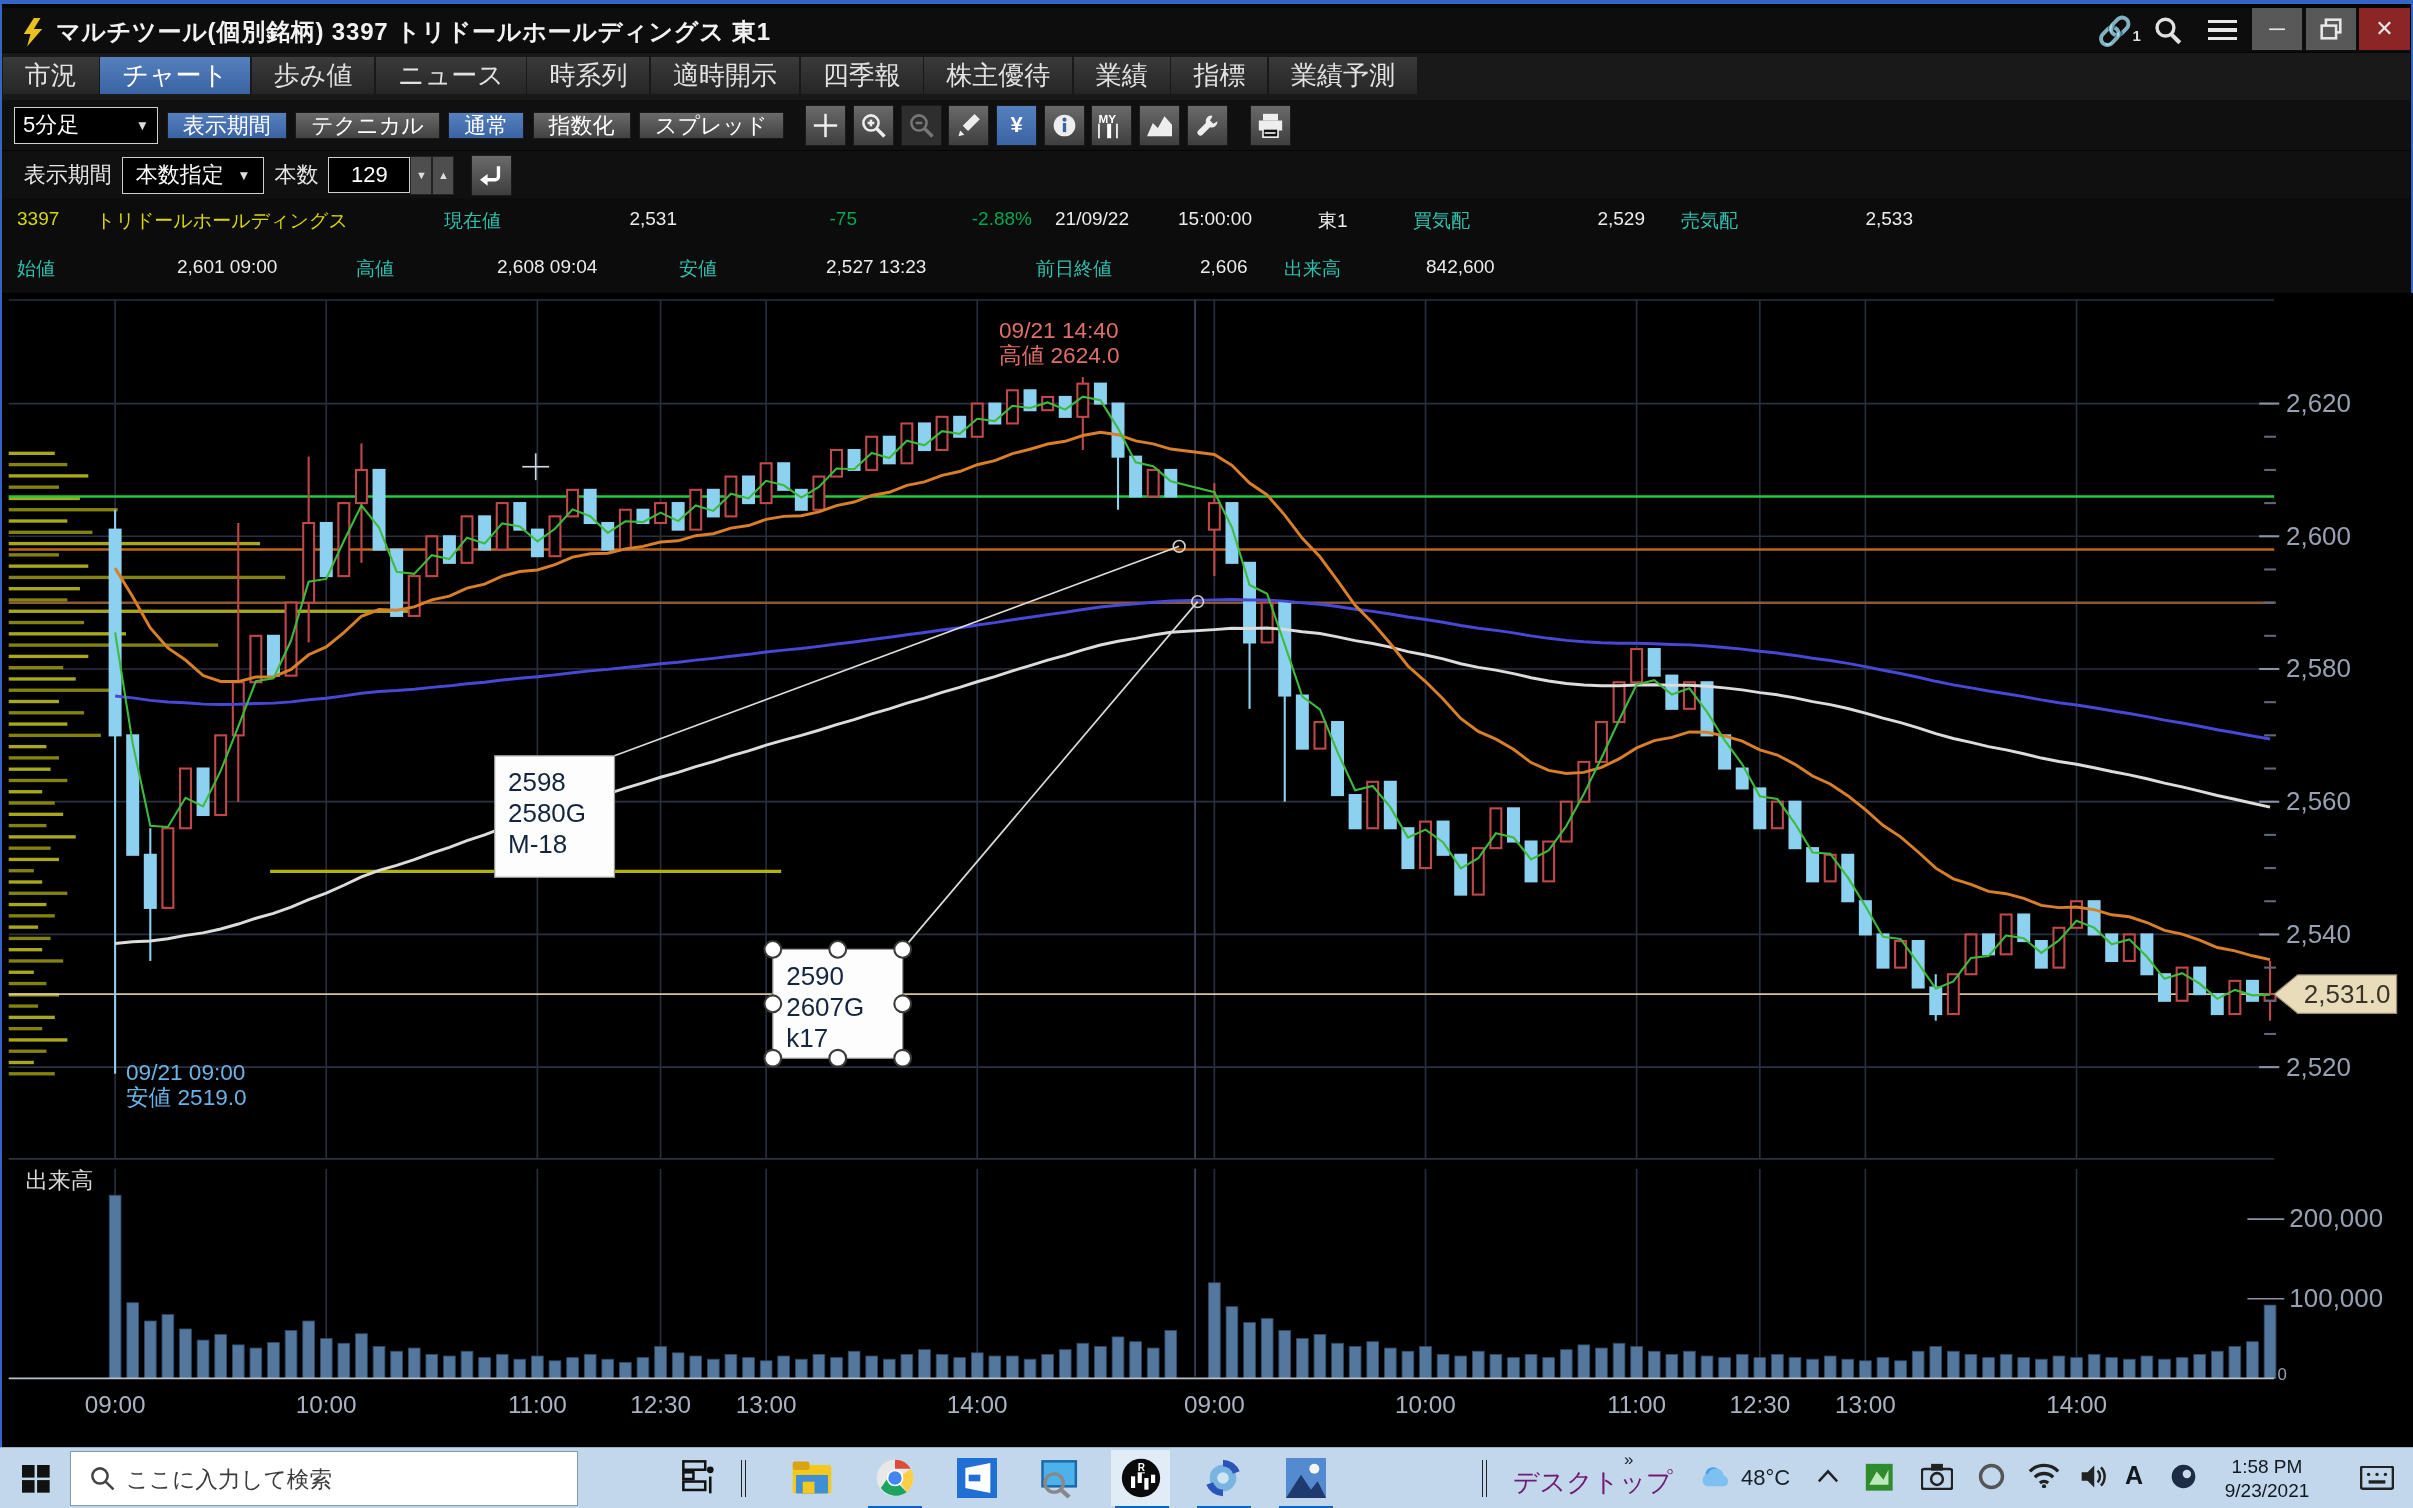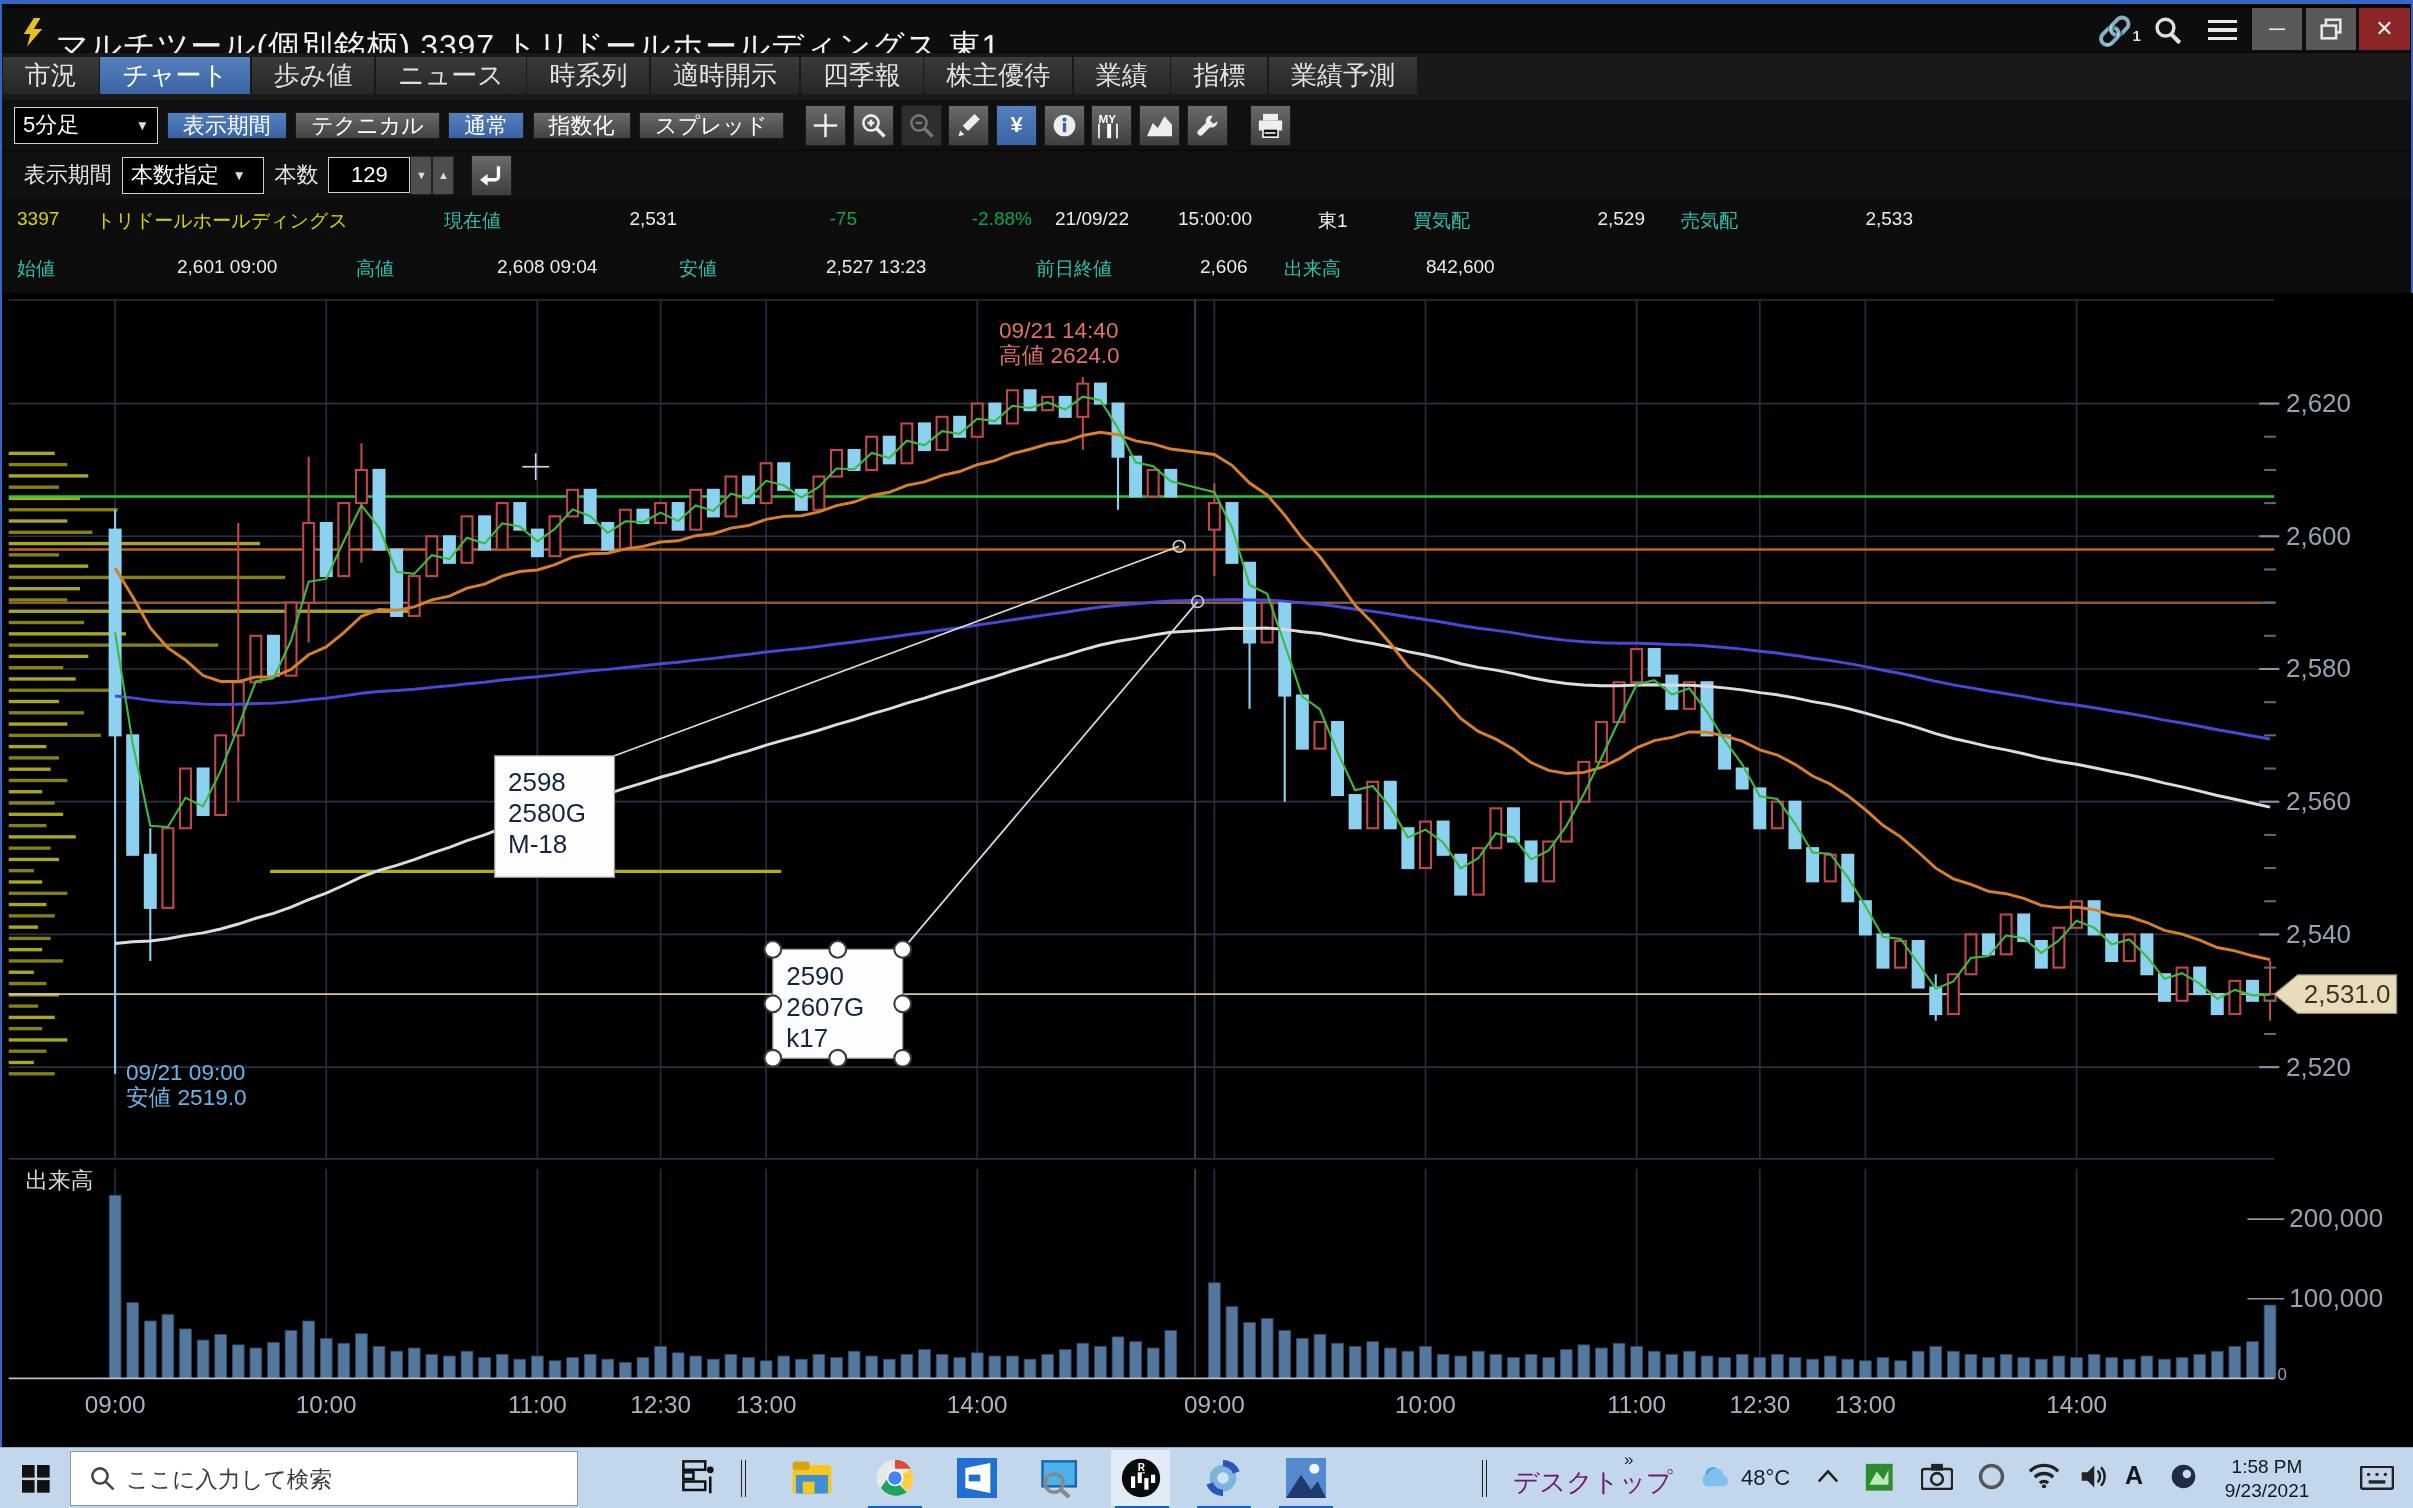--- a/index.html
+++ b/index.html
@@ -2,21 +2,21 @@
 <html style="font-size:13.4px"><head>
 <meta charset="utf-8">
 <style>
   html,body{margin:0;padding:0;background:#000;width:2413px;height:1508px;overflow:hidden;
     font-family:"Liberation Sans",sans-serif;-webkit-font-smoothing:antialiased;}
   #app{position:absolute;left:0;top:0;width:2413px;height:1508px;background:#000;}
   
   #win{position:absolute;left:0;top:0;width:2413px;height:1447px;background:#050505;
     border-left:2.5px solid #3566c6;border-right:2.5px solid #3566c6;border-top:4.2px solid #3566c6;box-sizing:border-box;}
   #titlebar{position:absolute;left:0;top:4.2px;width:2408px;height:44px;background:#0d0d0d;}
-  #title-text{position:absolute;left:54px;top:17px;font-size:32px;font-weight:normal;color:#f2f2f2;letter-spacing:0.8px;}
+  #title-text{position:absolute;left:54px;top:8px;font-size:24px;font-weight:bold;color:#f2f2f2;letter-spacing:0.8px;}
   .bolt{position:absolute;left:20px;top:10px;}
   .winbtn{position:absolute;top:0;height:42px;width:50px;display:flex;align-items:center;justify-content:center;color:#e8e8e8;font-size:22px;}
   #btn-min{left:2250px;background:#585858;}
   #btn-restore{left:2304px;background:#585858;}
   #btn-close{left:2357px;width:51px;background:#8c2626;}
   #icon-link{position:absolute;left:2095px;top:6.7px;color:#cc1111;font-size:28.5px;font-weight:bold;}
   #icon-link small{color:#ddd;font-size:15px;}
   #icon-search-title{position:absolute;left:2150px;top:6.7px;}
   #icon-menu{position:absolute;left:2206px;top:11.7px;width:28.5px;}
   #icon-menu div{height:3.4px;background:#e8e8e8;margin-bottom:5px;}
@@ -174,21 +174,21 @@
                 <line x1="9" y1="24" x2="22" y2="24" stroke="#eee" stroke-width="2"></line>
               </svg>
             </span>
           </span>
       </div>
     </div>
 
     <div id="toolbar2">
       <div class="tb-row">
         <span class="tb-label">表示期間</span>
-        <div class="dd" style="width:124px;justify-content:flex-start;">
+        <div class="dd" style="width:124px;justify-content:center;">
           <span>本数指定</span>
             <span class="arr">▼</span>
         </div>
         <span class="tb-label">本数</span>
         <div id="count-box">129</div>
         <div class="spin">▼</div>
         <div class="spin">▲</div>
         <div class="ibtn" style="margin-left:17px;">
           <svg width="23.5" height="23.5" viewBox="0 0 28 28">
               <path d="M22 4 v12 a4 4 0 0 1 -4 4 H6" fill="none" stroke="#fff" stroke-width="4"></path>

